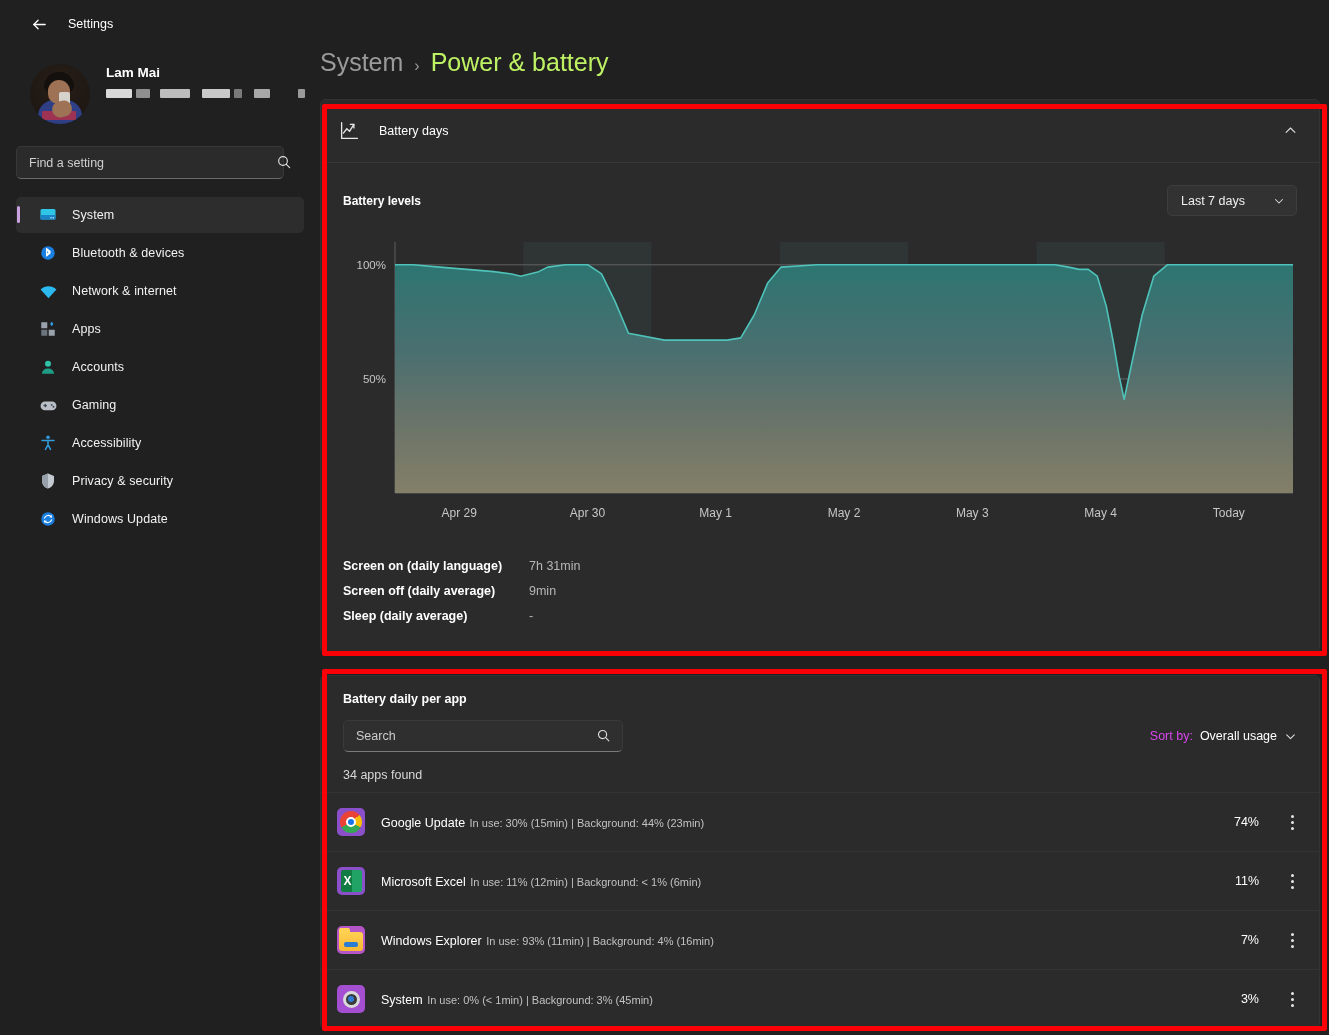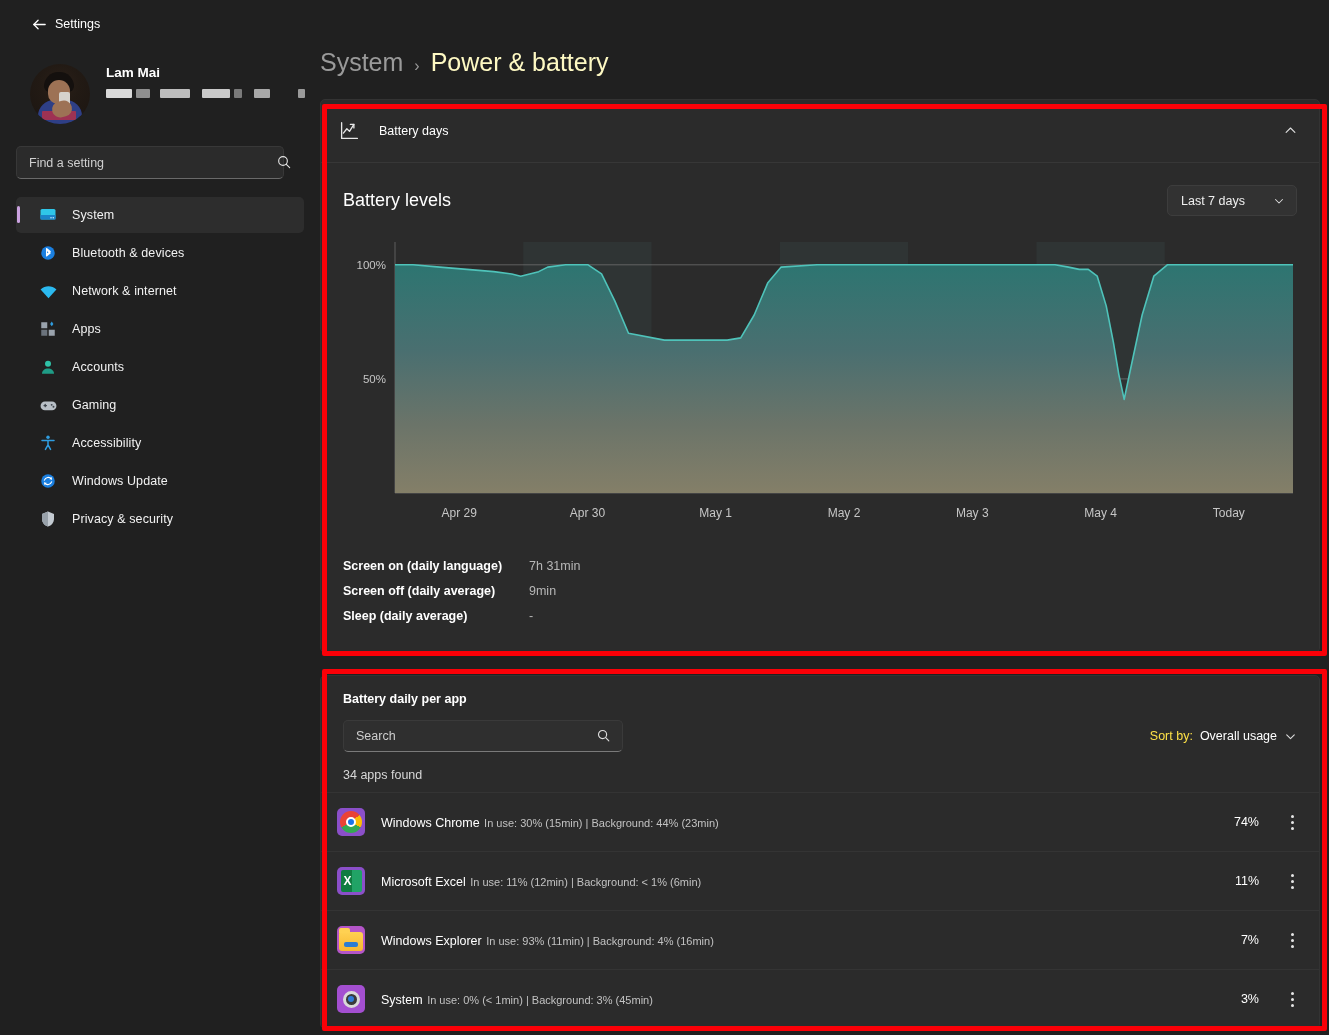--- a/index.html
+++ b/index.html
@@ -23,21 +23,21 @@
     padding: 0 16px;
     flex: 0 0 320px;
   }
 
   .titlebar { display: flex; align-items: center; height: 48px; padding-left: 8px; }
   .back-btn {
     width: 30px; height: 30px;
     display: flex; align-items: center; justify-content: center;
     color: #ffffff; border-radius: 4px; cursor: pointer;
   }
-  .titlebar-text { font-size: 12.5px; margin-left: 1px; color: #fff; }
+  .titlebar-text { font-size: 12.5px; margin-left: 14px; color: #fff; }
 
   .profile { display: flex; align-items: flex-start; padding: 16px 16px 14px 14px; }
   .avatar {
     width: 60px; height: 60px; border-radius: 50%;
     flex: 0 0 60px;
     background:
       radial-gradient(circle at 50% 34%, #2b2019 0%, #221a14 40%, #1b1511 100%);
     position: relative; overflow: hidden;
   }
   .avatar .av-hair {
@@ -102,42 +102,42 @@
   }
   .nav-ico { width: 20px; height: 20px; flex: 0 0 20px; display: flex; align-items: center; justify-content: center; }
   .nav-label { margin-left: 14px; font-size: 12.5px; color: #f2f2f2; letter-spacing: .1px; }
 
   
   .main { flex: 1; position: relative; padding: 0 24px 0 0; overflow: hidden; }
 
   .breadcrumb { display: flex; align-items: baseline; gap: 11px; padding: 48px 0 22px 0; }
   .crumb-root { font-size: 25px; color: #9a9a9a; cursor: pointer; }
   .crumb-sep { font-size: 16px; color: #9a9a9a; }
-  .crumb-current { font-size: 25px; color: #fef9c3; }
+  .crumb-current { font-size: 25px; color: #bef264; }
 
   .card {
     background: #2b2b2b;
     border: 1px solid #333333;
     border-radius: 5px;
     width: 1000px;
   }
 
   
   .card-head { display: flex; align-items: center; height: 62px; padding: 0 20px 0 18px; cursor: pointer; }
   .card-head-ico { width: 22px; height: 22px; flex: 0 0 22px; color: #e8e8e8; }
   .card-head-title { margin-left: 18px; font-size: 12.5px; color: #ffffff; flex: 1; }
   .chev { width: 16px; height: 16px; color: #dcdcdc; }
 
   .card-divider { height: 1px; background: #373737; }
 
   .levels-head {
     display: flex; align-items: center; justify-content: space-between;
     padding: 22px 22px 0 22px;
   }
-  .levels-title { font-size: 18px; font-weight: normal; color: #ffffff; }
+  .levels-title { font-size: 12px; font-weight: bold; color: #ffffff; }
   .range-select {
     display: flex; align-items: center; justify-content: space-between;
     width: 130px; height: 31px;
     background: #323232; border: 1px solid #3d3d3d; border-radius: 5px;
     padding: 0 11px 0 13px; cursor: pointer; font-size: 12.5px; color: #f0f0f0;
   }
   .range-select .chev { width: 12px; height: 12px; }
 
   
   .chart-wrap { position: relative; padding: 14px 22px 0 22px; text-align: center; }
@@ -164,21 +164,21 @@
     border-bottom: 1px solid #7a7a7a;
     border-radius: 5px;
     padding: 0 34px 0 12px;
     font-size: 12.5px; color: #e9e9e9;
     font-family: "Liberation Sans", sans-serif; outline: none;
   }
   .app-search::placeholder { color: #cdcdcd; }
   .app-search-ico { position: absolute; right: 12px; top: 8px; width: 15px; height: 15px; color: #dedede; pointer-events: none; }
 
   .sort-by { display: flex; align-items: center; gap: 7px; cursor: pointer; font-size: 12.5px; }
-  .sort-label { color: #fde047; margin-left: 12px; }
+  .sort-label { color: #d946ef; margin-left: 12px; }
   .sort-value { color: #ffffff; }
   .sort-by .chev { width: 13px; height: 13px; }
 
   .apps-count { font-size: 12.5px; color: #d7d7d7; padding: 16px 22px 10px 22px; }
 
   .app-row {
     display: flex; align-items: center;
     height: 59px; padding: 0 16px 0 16px;
     border-top: 1px solid #343434;
     cursor: pointer;
@@ -364,36 +364,36 @@
             <circle cx="12" cy="4.3" r="2.3" fill="#2f9de0"></circle>
             <path d="M4 8.5h16M12 8.5v6M12 14.5l-3.4 6M12 14.5l3.4 6" stroke="#2f9de0" stroke-width="2" stroke-linecap="round" fill="none"></path>
           </svg>
         </span>
         <span class="nav-label">Accessibility</span>
       </div>
 
       <div class="nav-item">
         <span class="nav-ico">
           <svg width="18" height="18" viewBox="0 0 24 24">
+            <path d="M12 2l8 3.2v6.3c0 5-3.4 9-8 10.5-4.6-1.5-8-5.5-8-10.5V5.2z" fill="#c3cad1"></path>
+            <path d="M12 2v20c-4.6-1.5-8-5.5-8-10.5V5.2z" fill="#98a1aa"></path>
+          </svg>
+        </span>
+        <span class="nav-label">Privacy &amp; security</span>
+      </div>
+
+      <div class="nav-item">
+        <span class="nav-ico">
+          <svg width="18" height="18" viewBox="0 0 24 24">
             <circle cx="12" cy="12" r="9" fill="#1a7fe0"></circle>
             <path d="M16.6 9.4A5.4 5.4 0 0 0 7.2 10.8M7.4 14.6a5.4 5.4 0 0 0 9.4-1.4" stroke="#fff" stroke-width="1.6" fill="none" stroke-linecap="round"></path>
             <path d="M16.9 6.4v3.2h-3.2zM7.1 17.6v-3.2h3.2z" fill="#fff"></path>
           </svg>
         </span>
         <span class="nav-label">Windows Update</span>
-      </div>
-
-      <div class="nav-item">
-        <span class="nav-ico">
-          <svg width="18" height="18" viewBox="0 0 24 24">
-            <path d="M12 2l8 3.2v6.3c0 5-3.4 9-8 10.5-4.6-1.5-8-5.5-8-10.5V5.2z" fill="#c3cad1"></path>
-            <path d="M12 2v20c-4.6-1.5-8-5.5-8-10.5V5.2z" fill="#98a1aa"></path>
-          </svg>
-        </span>
-        <span class="nav-label">Privacy &amp; security</span>
       </div>
 
     </nav>
   </aside>
 
   <main class="main">
 
     <div class="breadcrumb">
       <span class="crumb-root">System</span>
       <span class="crumb-sep">›</span>
@@ -512,21 +512,21 @@
 
       <div class="apps-count">34 apps found</div>
 
       <div class="app-row">
         <span class="app-ico ico-chrome">
           <span class="ring">
               <span class="dot"></span>
             </span>
         </span>
         <span class="app-meta">
-          <span class="app-name">Windows Chrome</span>
+          <span class="app-name">Google Update</span>
           <span class="app-detail">In use: 30% (15min) | Background: 44% (23min)</span>
         </span>
         <span class="app-pct">74%</span>
         <span class="app-menu">
             <i></i>
             <i></i>
             <i></i>
           </span>
       </div>
 

